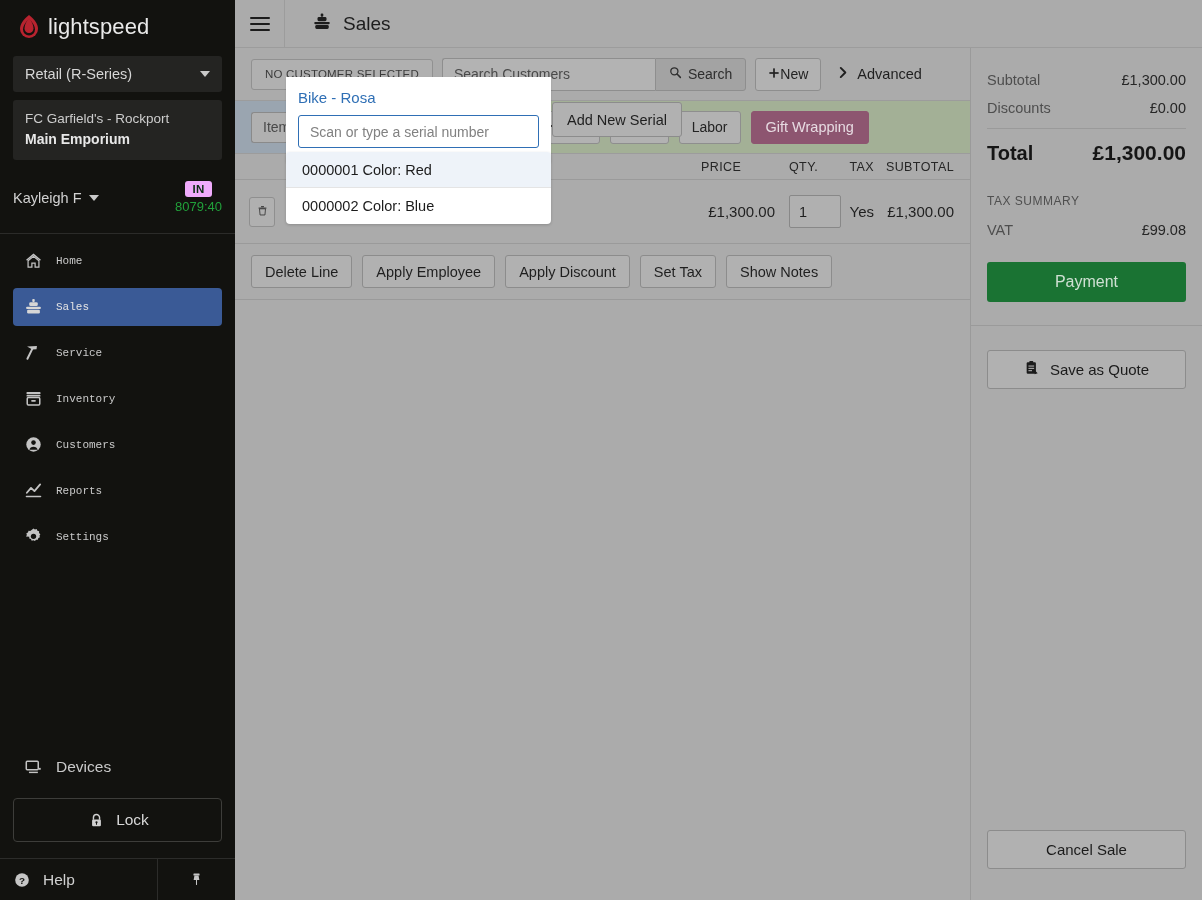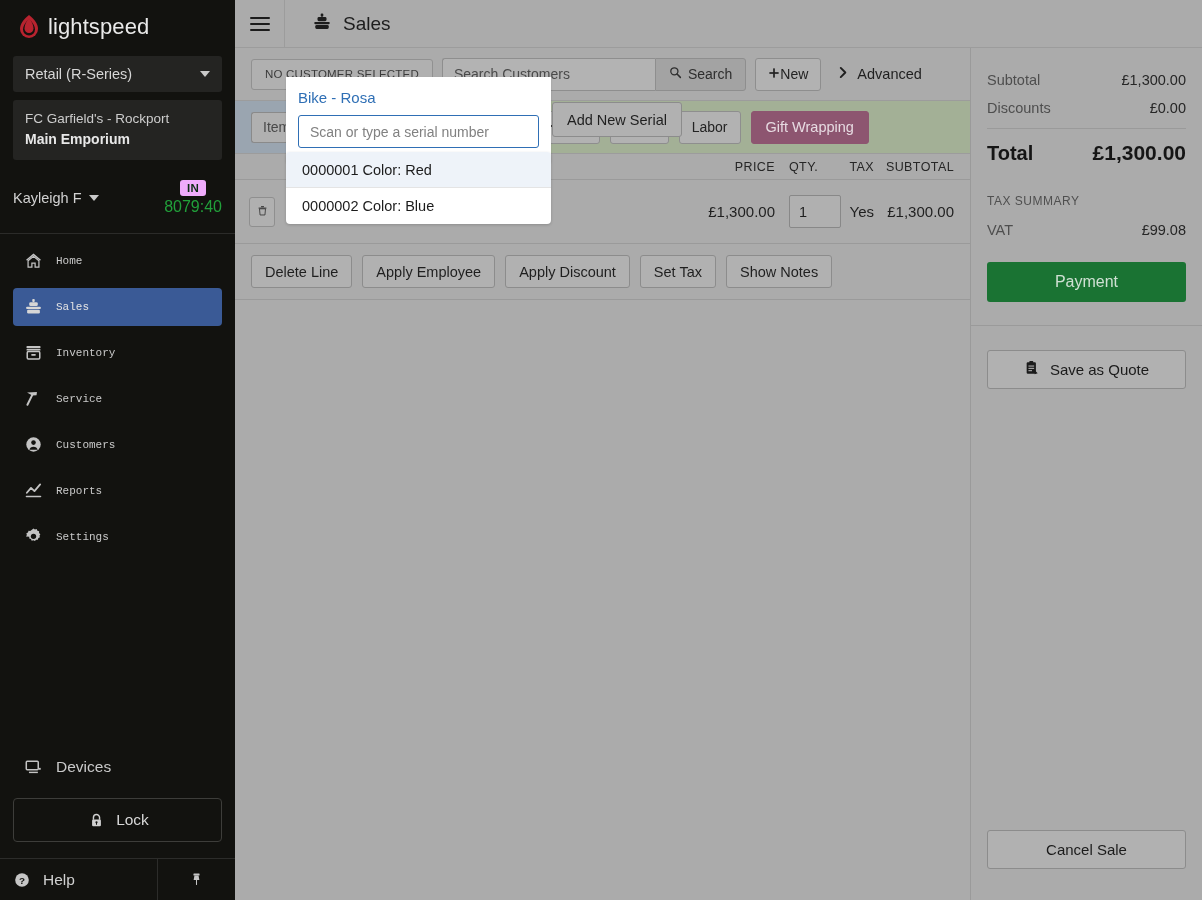--- a/index.html
+++ b/index.html
@@ -40,21 +40,21 @@
     margin: 14px 13px 0 13px; height: 48px; display: flex;
     align-items: center; justify-content: space-between;
   }
   .user-left { display: flex; align-items: center; gap: 7px; }
   .user-name { font-size: 14.5px; color: #d2d2d2; }
   .user-right { display: flex; flex-direction: column; align-items: center; gap: 2px; }
   .badge-in {
     background: #f0abfc; color: #0c2d14; font-size: 11.5px; font-weight: bold;
     padding: 2px 7px; border-radius: 3px; letter-spacing: .3px;
   }
-  .timer { font-size: 16px; color: #21a03a; }
+  .timer { font-size: 13px; color: #21a03a; }
 
   .nav-sep { height: 1px; background: #2b2b29; margin: 11px 0 8px 0; }
   .nav { display: flex; flex-direction: column; gap: 0px; padding: 0 13px; }
   .nav-item {
     display: flex; align-items: center; gap: 13px; height: 38px;
     padding-left: 10px; border-radius: 4px; margin-bottom: 8px;
   }
   .nav-item .lbl { font-size: 11px; color: #c9c9c9; font-family: Liberation Mono, monospace; }
   .nav-item.active { background: #3a5a96; }
   .nav-item.active .lbl { color: #e4e4e4; }
@@ -147,21 +147,21 @@
     height: 33px; background: #8d5570; border: 1px solid #8d5570; border-radius: 3px;
     display: inline-flex; align-items: center; padding: 0 14px;
     font-size: 14.5px; color: #e7dbe2;
   }
 
   .table-head {
     height: 26px; display: flex; align-items: center; border-bottom: 1px solid #9a9a9a;
     font-size: 12.5px; color: #262626; letter-spacing: .4px; padding: 0 16px 0 0;
   }
   .th-desc { padding-left: 53px; flex: 1 1 auto; }
-  .th-price { width: 74px; text-align: right; }
+  .th-price { width: 74px; }
   .th-qty { width: 53px; text-align: left; padding-left: 14px; }
   .th-tax { width: 46px; text-align: right; }
   .th-sub { width: 80px; text-align: right; }
 
   .line-row {
     height: 64px; display: flex; align-items: center; padding: 0 16px 0 0;
     border-bottom: 1px solid #9a9a9a;
   }
   .trash-btn {
     width: 26px; height: 30px; margin-left: 14px; margin-right: 13px;
@@ -306,37 +306,37 @@
             <rect x="2.2" y="10.3" width="15.6" height="2.3" rx="1.1" fill="#d6d6d6"></rect>
             <rect x="3.3" y="13.3" width="13.4" height="4" rx="1.3" fill="#d6d6d6"></rect>
           </svg>
         </span>
         <span class="lbl">Sales</span>
       </div>
 
       <div class="nav-item">
         <span class="nav-icon">
           <svg viewBox="0 0 20 20" width="19" height="19">
+            <path d="M3.2 3.6 L13.6 3.2 L13.2 6.6 L8.8 6.8 Z" fill="#c3c3c3"></path>
+            <path d="M8.6 6.4 L3.6 16.6" stroke="#c3c3c3" stroke-width="2.1" stroke-linecap="round"></path>
+          </svg>
+        </span>
+        <span class="lbl">Service</span>
+      </div>
+
+      <div class="nav-item">
+        <span class="nav-icon">
+          <svg viewBox="0 0 20 20" width="19" height="19">
             <rect x="2.6" y="3.2" width="14.8" height="2.3" rx="0.8" fill="#c3c3c3"></rect>
             <rect x="2.6" y="6.4" width="14.8" height="1.6" rx="0.6" fill="#c3c3c3"></rect>
             <rect x="3.4" y="9" width="13.2" height="7.8" rx="1.2" fill="none" stroke="#c3c3c3" stroke-width="1.6"></rect>
             <rect x="7.6" y="11.6" width="4.8" height="1.7" rx="0.6" fill="#c3c3c3"></rect>
           </svg>
         </span>
         <span class="lbl">Inventory</span>
-      </div>
-
-      <div class="nav-item">
-        <span class="nav-icon">
-          <svg viewBox="0 0 20 20" width="19" height="19">
-            <path d="M3.2 3.6 L13.6 3.2 L13.2 6.6 L8.8 6.8 Z" fill="#c3c3c3"></path>
-            <path d="M8.6 6.4 L3.6 16.6" stroke="#c3c3c3" stroke-width="2.1" stroke-linecap="round"></path>
-          </svg>
-        </span>
-        <span class="lbl">Service</span>
       </div>
 
       <div class="nav-item">
         <span class="nav-icon">
           <svg viewBox="0 0 20 20" width="19" height="19">
             <circle cx="10" cy="10" r="7.6" fill="#c3c3c3"></circle>
             <circle cx="10" cy="8" r="2.4" fill="#12120f"></circle>
             <path d="M5.6 15.6a4.6 4.6 0 0 1 8.8 0z" fill="#12120f"></path>
           </svg>
         </span>

